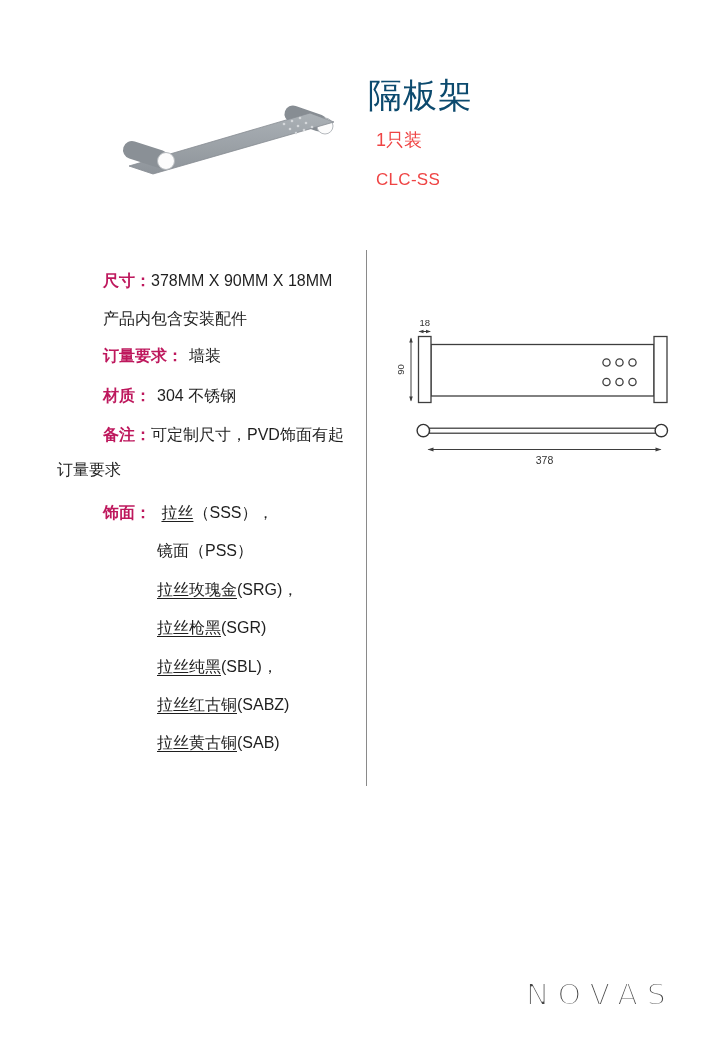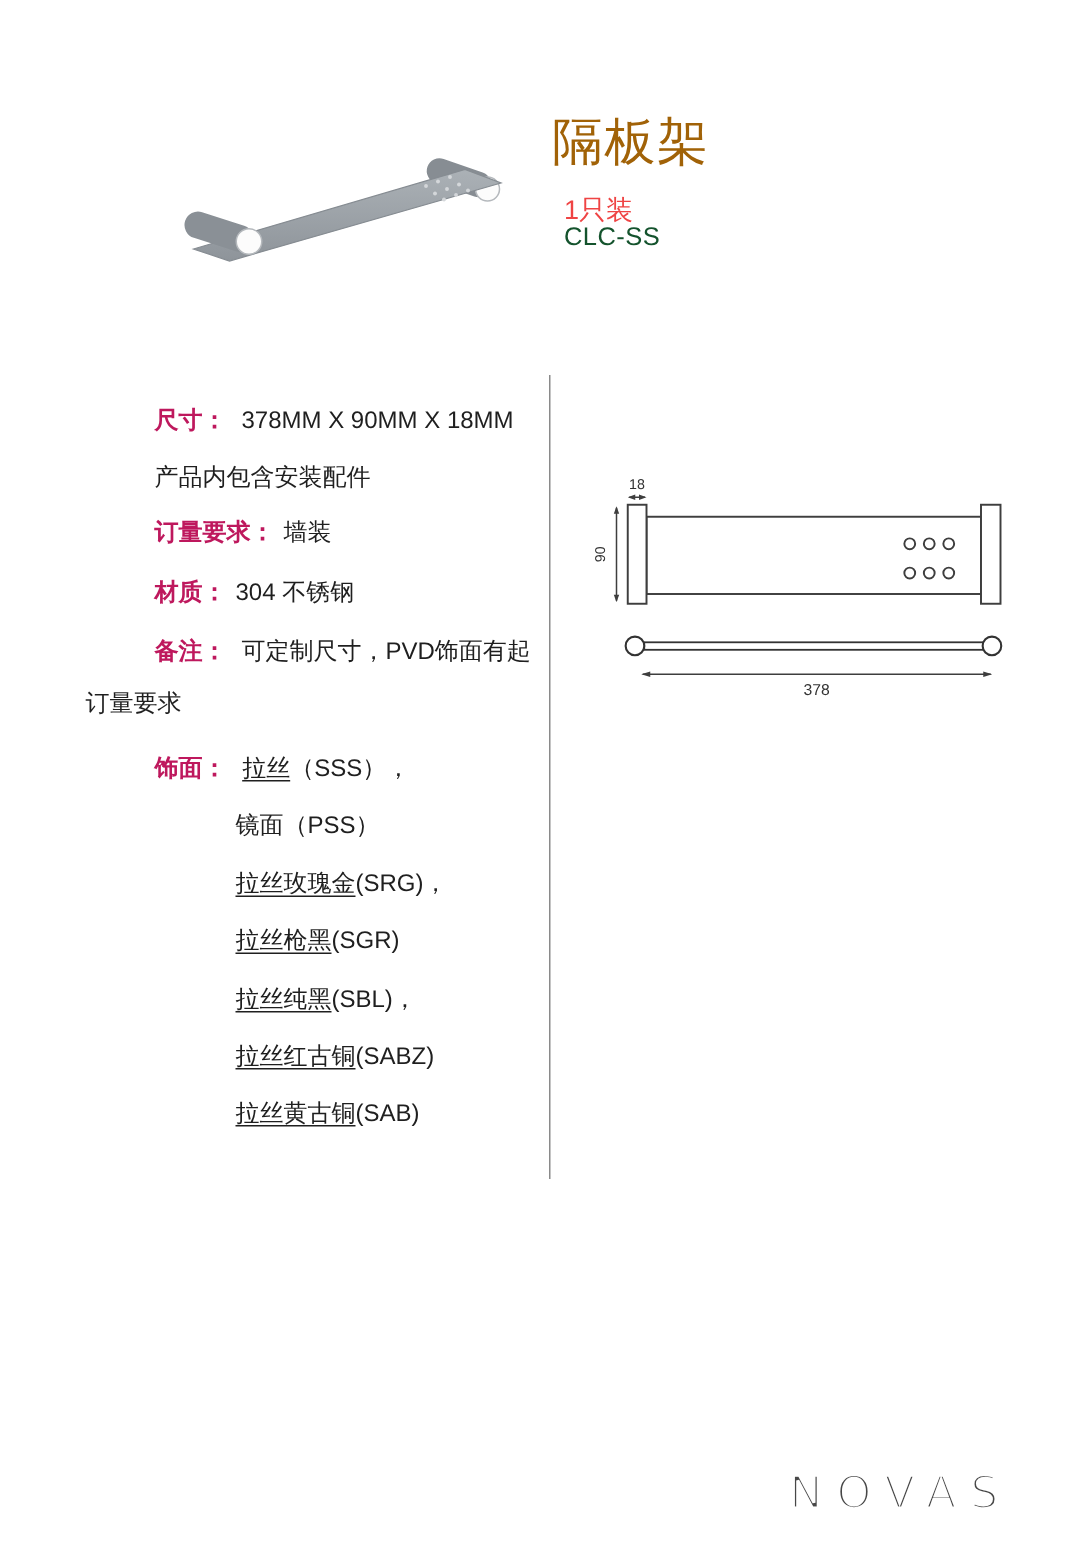--- a/index.html
+++ b/index.html
@@ -4,29 +4,29 @@
 <style>
   html,body{margin:0;padding:0;background:#fff;}
   .page{
     position:relative;width:720px;height:1040px;background:#ffffff;overflow:hidden;
     font-family:"Liberation Sans","DejaVu Sans",sans-serif;color:#1f1f1f;
   }
   .abs{position:absolute;white-space:nowrap;}
   
   .title{
     left:368px;top:76px;font-family:"DejaVu Serif","Liberation Serif",serif;
-    font-size:34px;line-height:38px;color:#a16207;font-weight:400;letter-spacing:1px;
+    font-size:34px;line-height:38px;color:#0c4a6e;font-weight:400;letter-spacing:1px;
   }
   .pack{left:376px;top:129px;font-size:18px;line-height:22px;color:#ef4444;}
-  .model{left:376px;top:148px;font-size:17px;line-height:20px;color:#14532d;letter-spacing:.3px;}
+  .model{left:376px;top:170px;font-size:17px;line-height:20px;color:#ef4444;letter-spacing:.3px;}
   
   .line{position:absolute;left:103px;font-size:16px;line-height:20px;white-space:nowrap;color:#1f1f1f;}
   .lbl{font-weight:bold;color:#be185d;}
   .g6{margin-left:6px;}
-  .g10{margin-left:10px;}
+  .g10{}
   .outdent{left:57px;font-family:Liberation Serif, serif;}
   .fin-ind{left:157px;}
   .u{text-decoration:underline;text-underline-offset:3px;text-decoration-thickness:1px;}
   
   .divider{left:366px;top:250px;width:1px;height:536px;background:#8a8a8a;}
   
   .photo{left:105px;top:85px;width:240px;height:130px;}
   .draw{left:395px;top:305px;width:290px;height:168px;}
   .draw text{font-family:"Liberation Sans","DejaVu Sans",sans-serif;fill:#333;}
   .logo-svg{left:520px;top:966px;width:180px;height:50px;}

